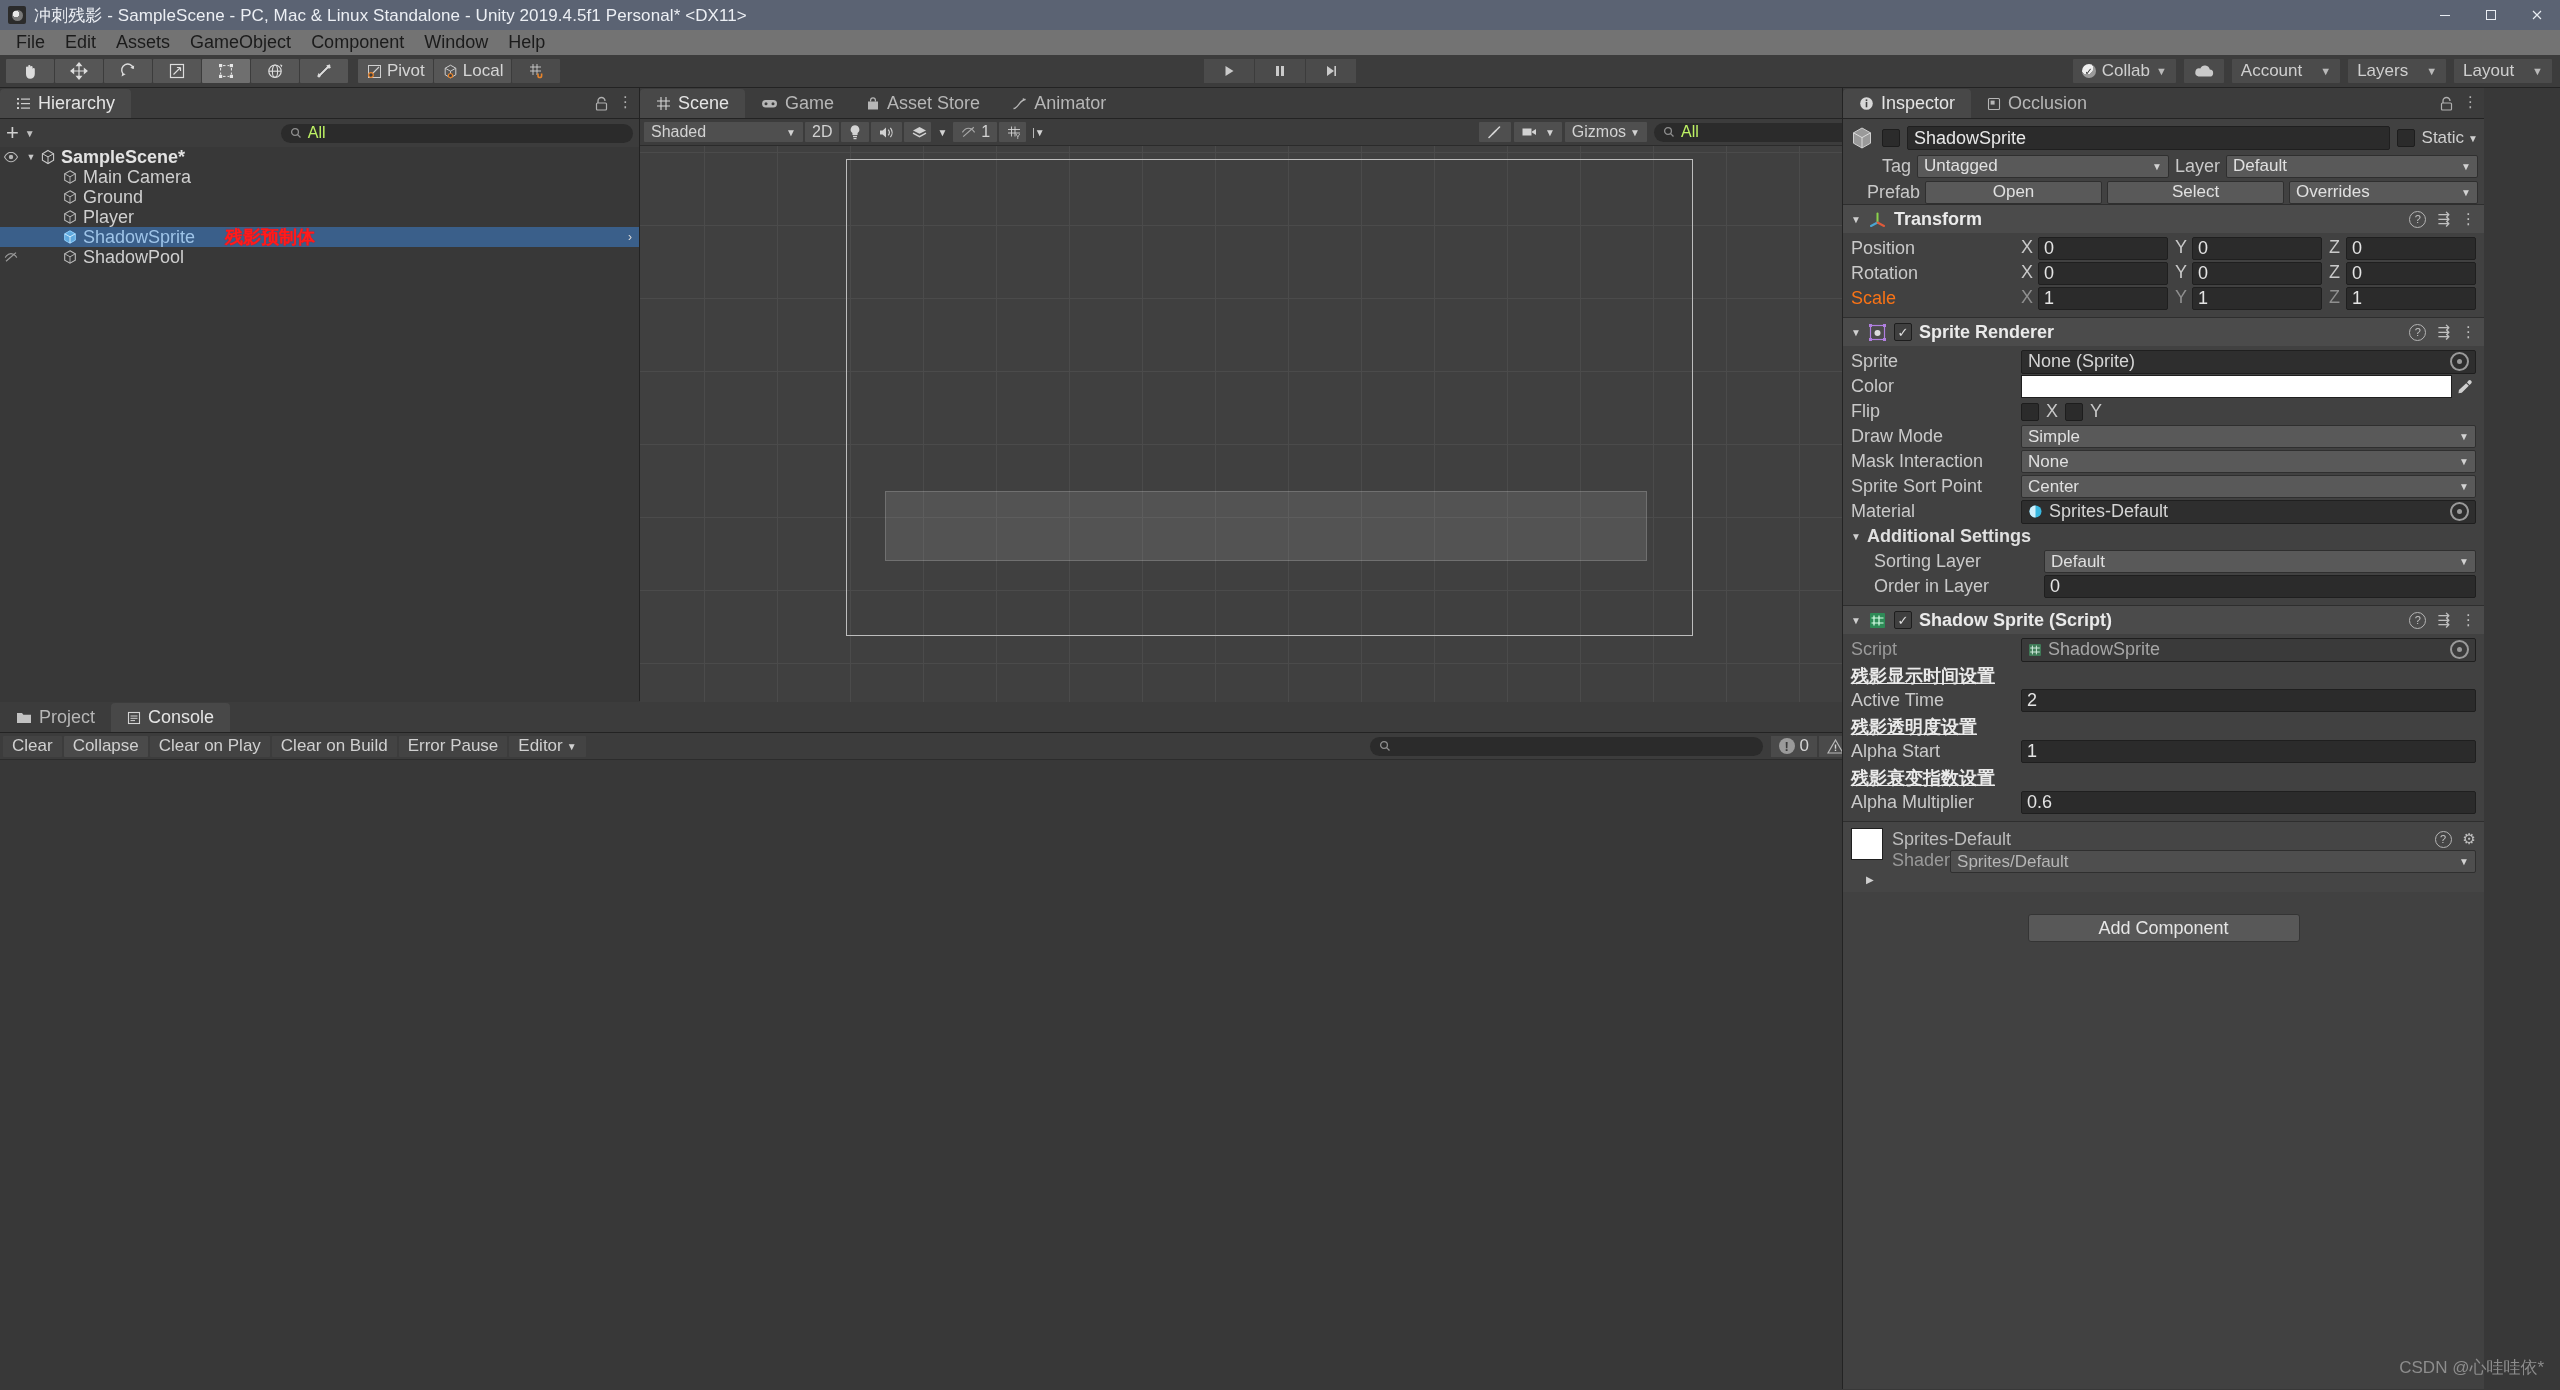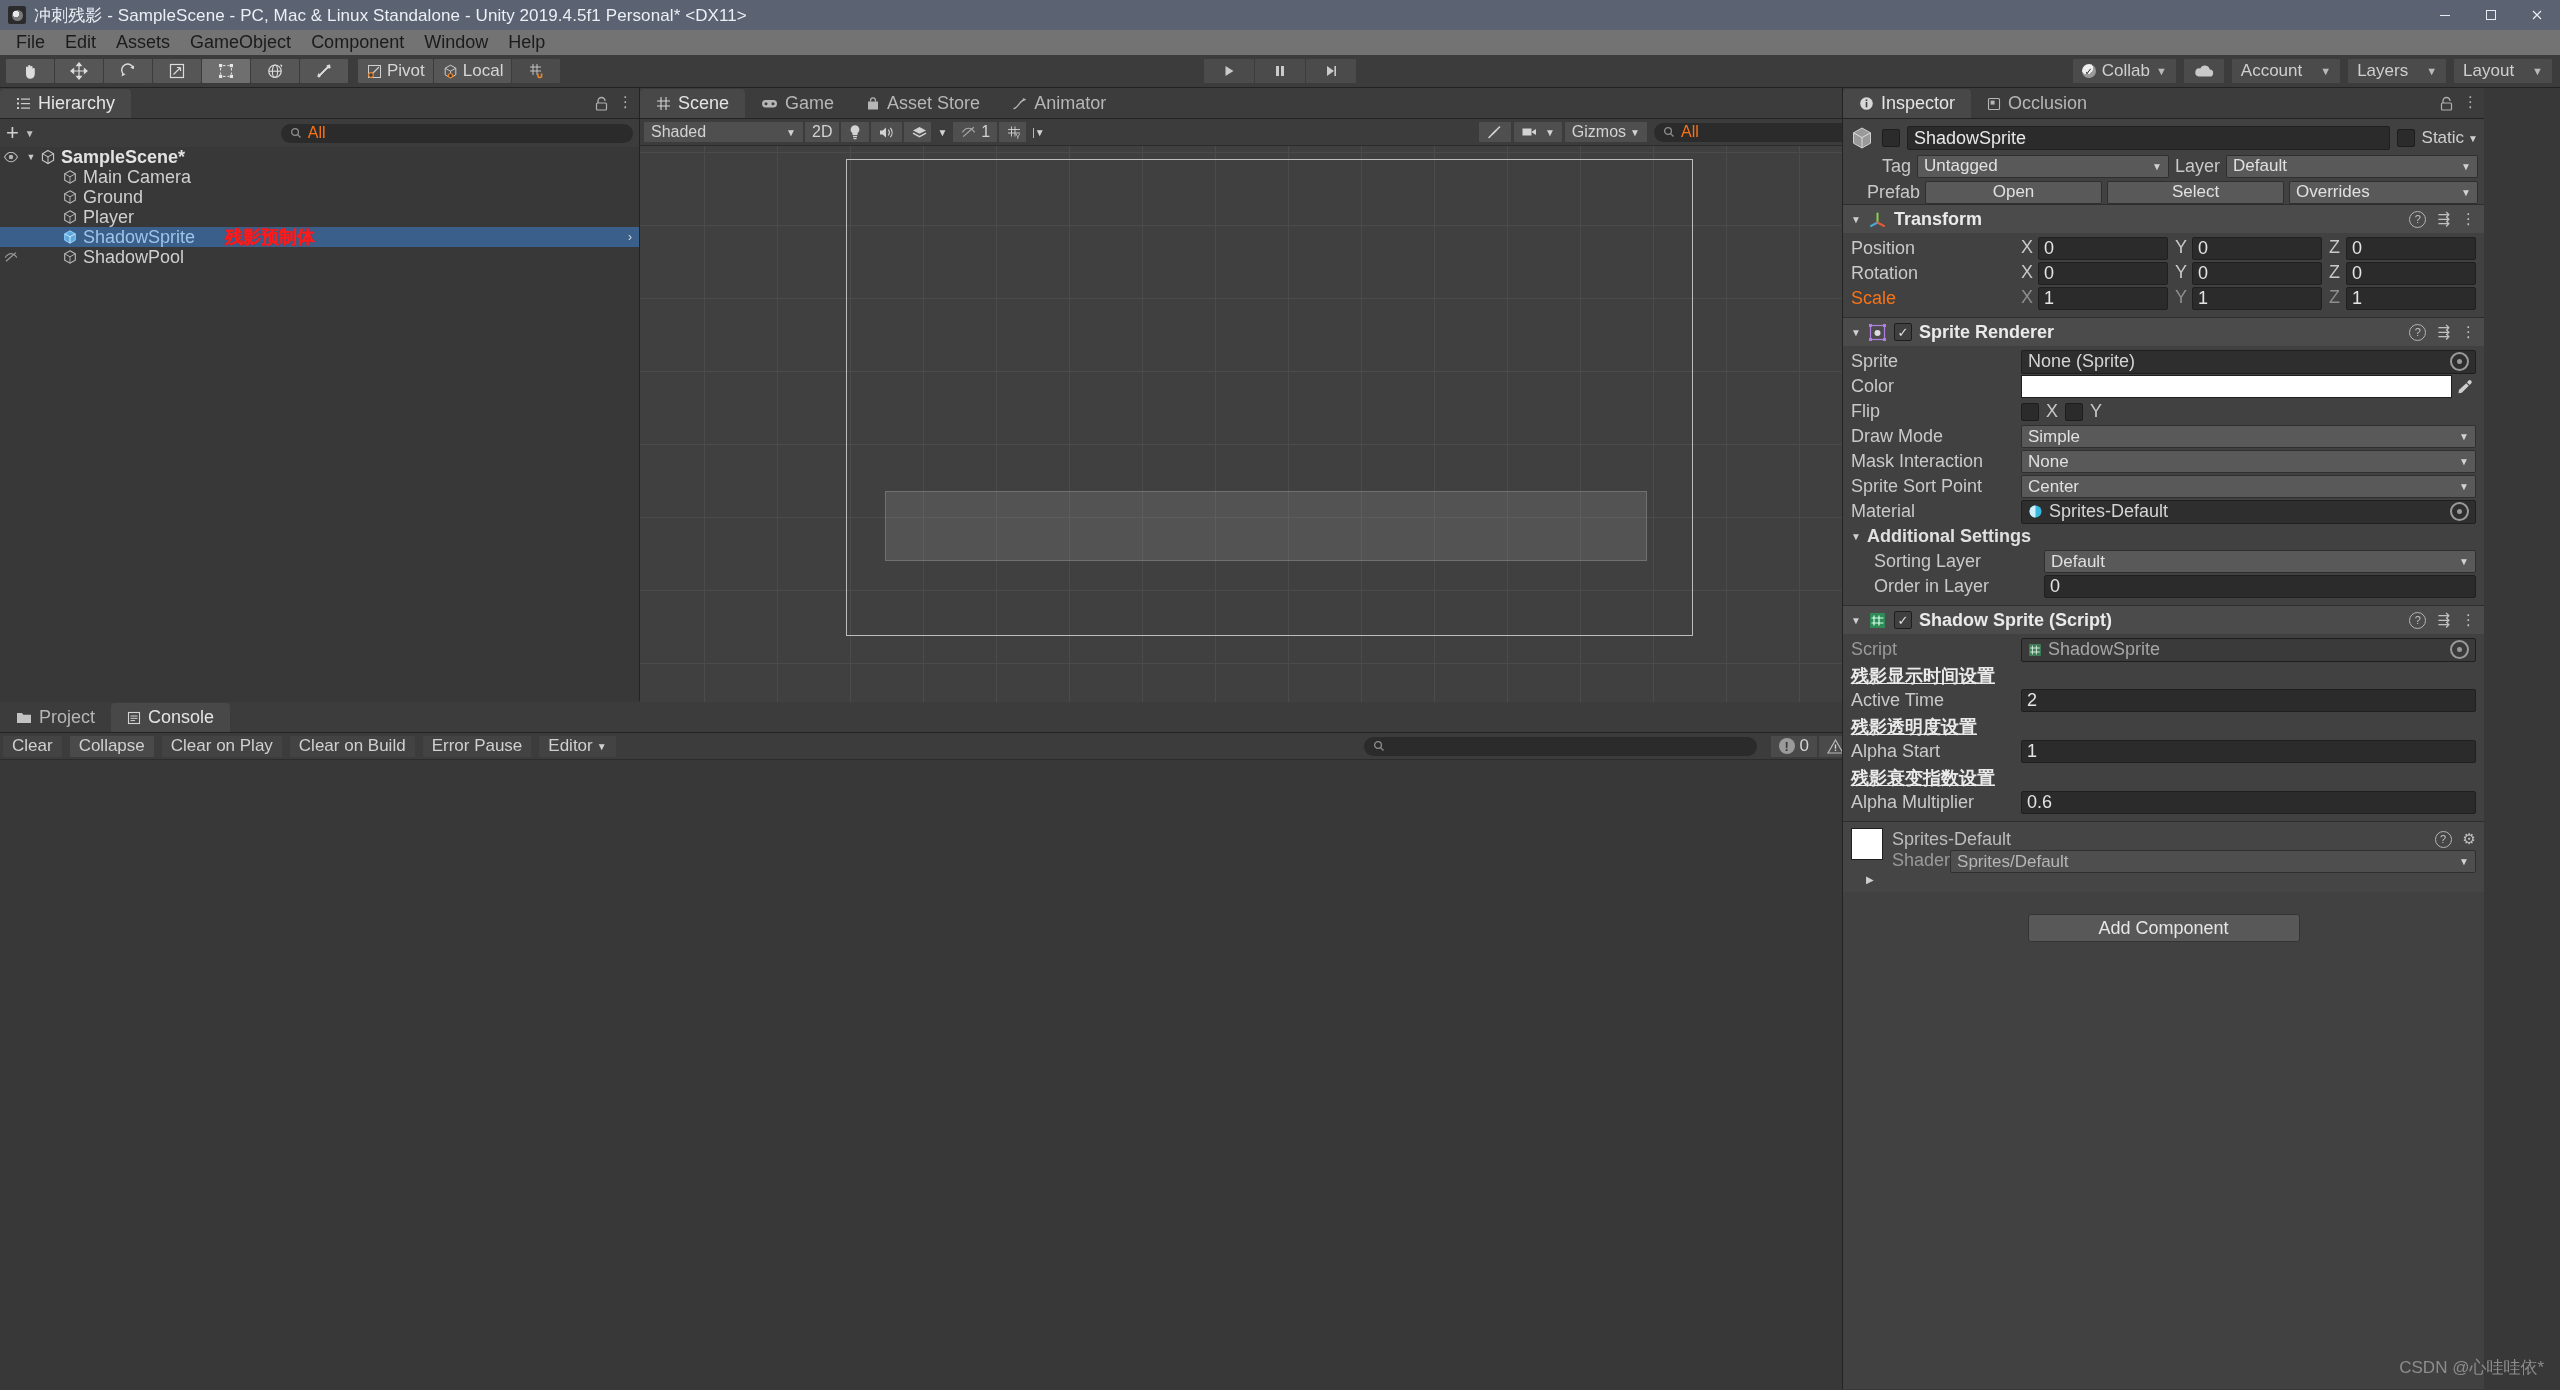--- a/index.html
+++ b/index.html
@@ -55,21 +55,21 @@
        font-size:18px;color:#b6b6b6;background:transparent;}
   .tab.active{background:#484848;color:#e4e4e4;border-top-left-radius:4px;border-top-right-radius:4px;}
   .tab-icons{position:absolute;right:6px;top:4px;display:flex;gap:9px;align-items:center;color:#b0b0b0;}
 
   
   #hierarchy{left:0;top:0;width:639px;height:613px;background:#383838;border-right:1px solid #232323;}
   .h-toolbar{height:28px;background:#3c3c3c;display:flex;align-items:center;padding:0 6px;gap:6px;}
   .plus{color:#d0d0d0;font-size:22px;line-height:20px;}
   .mini-caret{font-size:10px;color:#c0c0c0;}
   .h-search{flex:1;height:19px;background:#2b2b2b;border-radius:10px;display:flex;align-items:center;
-            gap:6px;padding:0 9px;margin-left:240px;color:#f97316;font-size:16px;}
+            gap:6px;padding:0 9px;margin-left:240px;color:#bef264;font-size:16px;}
   .h-rows{font-size:18px;}
   .h-row{height:20px;display:flex;align-items:center;padding-left:0;color:#cfcfcf;position:relative;}
   .h-row.sel{background:#3a5f8a;}
   .h-row .eye{width:22px;display:flex;align-items:center;justify-content:center;color:#a8a8a8;font-size:14px;}
   .h-row .tri{width:18px;text-align:center;font-size:9px;color:#c8c8c8;}
   .cube{width:16px;height:16px;margin-right:5px;flex:none;}
   .h-label{white-space:nowrap;}
   .h-arrow{position:absolute;right:7px;font-size:12px;color:#dadada;}
   .annot{color:#ff1c1c;font-weight:bold;font-size:18px;margin-left:30px;
          text-shadow:0 0 1px #ff0000;}
@@ -142,21 +142,21 @@
   .section-sub{font-size:18px;color:#e0e0e0;font-weight:bold;display:flex;align-items:center;gap:6px;height:25px;}
   .cn-head{font-size:18px;color:#eaeaea;font-weight:bold;height:26px;display:flex;align-items:flex-end;text-decoration:underline;}
   .mat-block{border-top:1px solid #2e2e2e;background:#454545;padding:6px 8px;display:flex;gap:9px;}
   .mat-sw{width:30px;height:30px;background:#fff;border:1px solid #1f1f1f;flex:none;}
   .addcomp-wrap{display:flex;justify-content:center;padding:22px 0;}
   .addcomp{width:270px;height:26px;background:#585858;border:1px solid #343434;border-radius:3px;
            display:flex;align-items:center;justify-content:center;color:#e6e6e6;font-size:18px;}
 
   
   #console{left:0;top:614px;width:1918px;height:687px;background:#383838;}
-  .c-toolbar{height:26px;background:#3c3c3c;display:flex;align-items:center;gap:8px;padding:0 3px;
+  .c-toolbar{height:26px;background:#3c3c3c;display:flex;align-items:center;gap:2px;padding:0 3px;
              border-bottom:1px solid #2c2c2c;}
   .cbtn{height:21px;display:flex;align-items:center;padding:0 9px;color:#d0d0d0;font-size:17px;
         background:#4a4a4a;border-radius:1px;gap:4px;}
   .cbtn.flat{background:#434343;}
   .c-search{flex:none;width:375px;height:19px;background:#2b2b2b;border-radius:10px;margin-left:auto;
             display:flex;align-items:center;gap:6px;padding:0 9px;color:#8e8e8e;font-size:15px;}
   .counts{display:flex;gap:2px;margin-left:6px;}
   .cnt{height:21px;background:#4a4a4a;display:flex;align-items:center;gap:5px;padding:0 8px;
        font-size:17px;color:#d5d5d5;}
   .badge{width:16px;height:16px;border-radius:50%;background:#9a9a9a;color:#3a3a3a;

